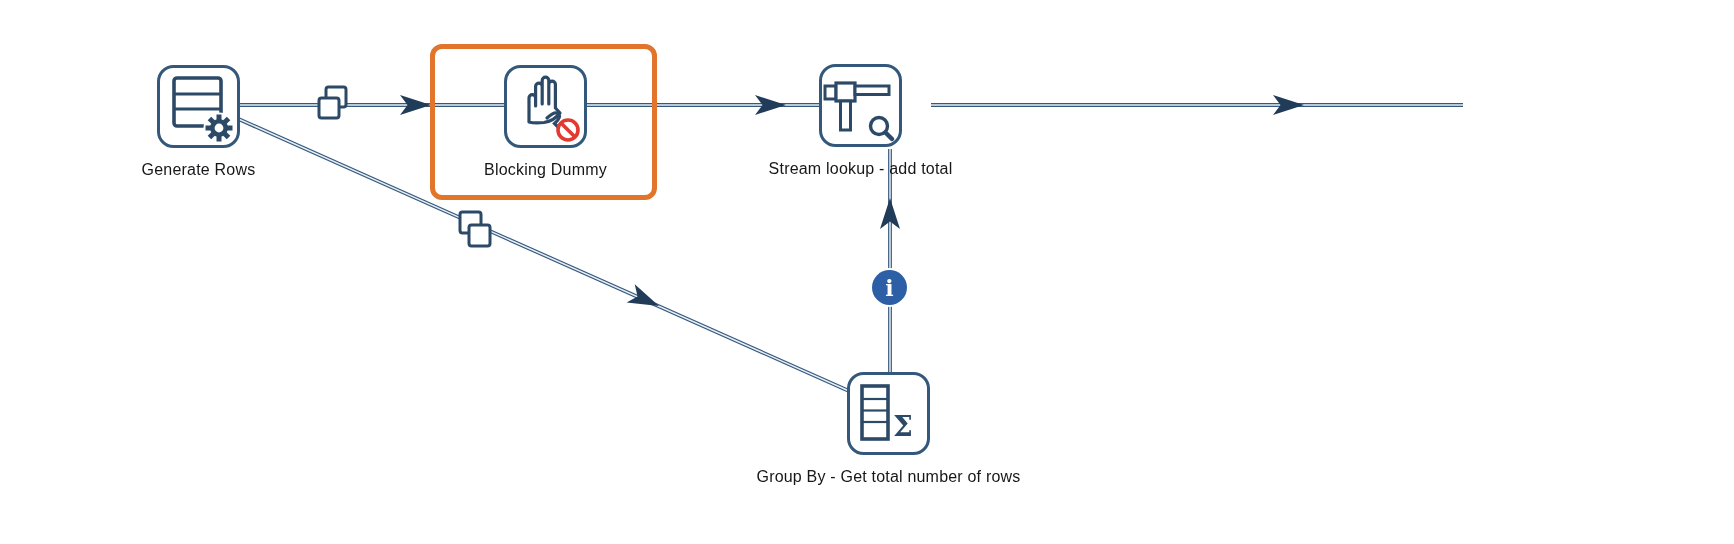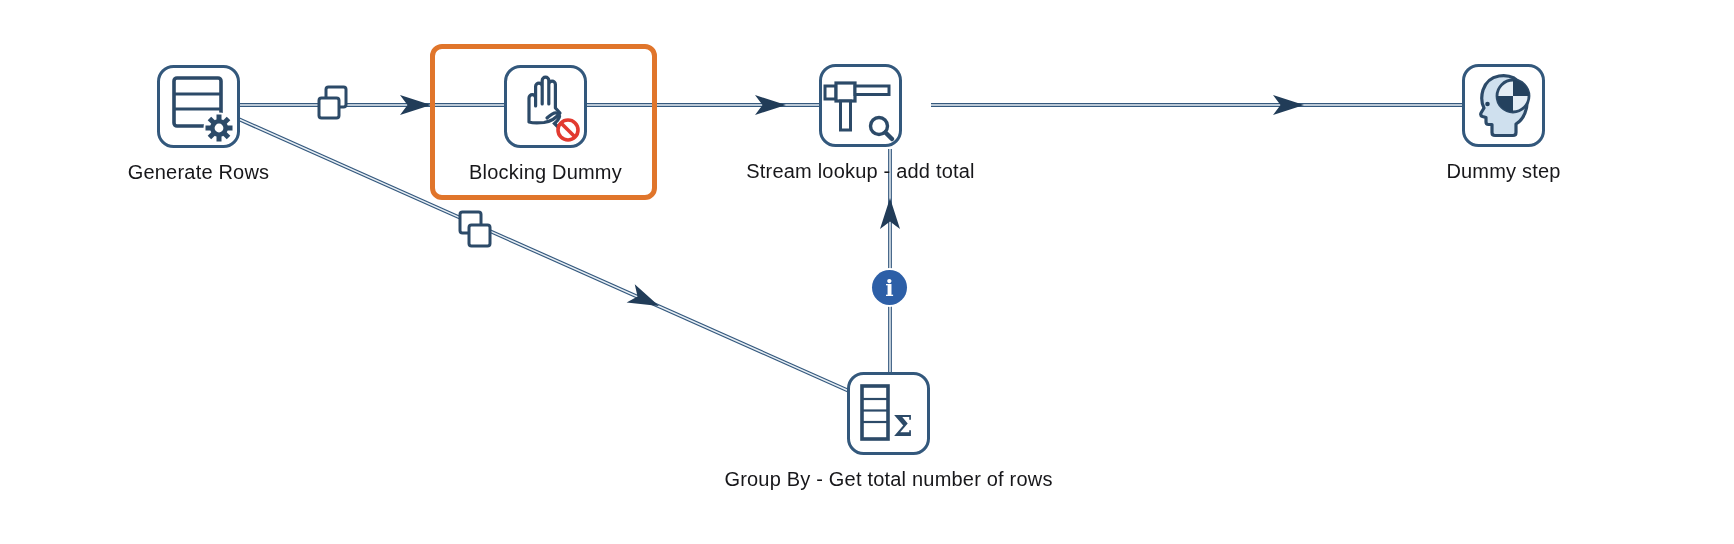--- a/index.html
+++ b/index.html
@@ -8,21 +8,21 @@
     font-family:"Liberation Sans",sans-serif;
   }
   .hop-svg{position:absolute;left:0;top:0;z-index:1;}
   .hop-dark{stroke:#35597e;stroke-width:3.8;fill:none;}
   .hop-light{stroke:#e8eff5;stroke-width:1.5;fill:none;}
   .arrowhead{fill:#213c58;stroke:none;}
   .step{position:absolute;width:83px;height:83px;z-index:20;cursor:pointer;}
   .step svg.icon{position:absolute;left:0;top:0;width:83px;height:83px;overflow:visible;}
   .step-label{
     position:absolute;top:96px;left:41.5px;transform:translateX(-50%);
-    white-space:nowrap;font-size:20px;letter-spacing:.2px;color:#17171a;z-index:25;
+    white-space:nowrap;font-size:16px;letter-spacing:.2px;color:#17171a;z-index:25;
   }
   .copy-badge{position:absolute;z-index:30;}
   .info-badge{
     position:absolute;left:872px;top:270px;width:35px;height:35px;border-radius:50%;
     background:#2d5fa7;color:#ffffff;display:flex;align-items:center;justify-content:center;
     font-family:"DejaVu Serif",serif;font-weight:bold;font-size:22px;line-height:1;
     box-shadow:0 0 0 2px #ffffff;z-index:30;
   }
   .highlight{
     position:absolute;left:430px;top:44px;width:227px;height:156px;
@@ -111,35 +111,20 @@
         <rect x="21.5" y="37" width="10" height="29" fill="#ffffff" stroke="#2c4a68" stroke-width="3"></rect>
       </g>
       <g>
         <circle cx="60" cy="62" r="8.5" fill="#ffffff" stroke="#2c4a68" stroke-width="3.4"></circle>
         <line x1="66.5" y1="68.5" x2="73" y2="75" stroke="#2c4a68" stroke-width="4.5" stroke-linecap="round"></line>
       </g>
     </svg>
     <div class="step-label">Stream lookup - add total</div>
   </div>
 
-  <div class="step" style="left:1462px;top:64px;">
-    <svg class="icon" viewBox="0 0 83 83">
-      <rect x="1.5" y="1.5" width="80" height="80" rx="15" fill="#ffffff" stroke="#33587c" stroke-width="3"></rect>
-      <g>
-        <path d="M37,12 Q25,14 21,26 Q18,36 22,44 L19,49 Q18,51.5 20.5,52.5 L24,53.5 L24,58 Q24,60.5 26.5,60.5 L30,60.5 L30,68.5 Q30,71.5 33,71.5 L51,71.5 Q54,71.5 54,68.5 L54,60 Q62,55 64.5,44 Q67.5,24 52,14 Q45,10.5 37,12 Z" fill="#cfe0ee" stroke="#2c4a68" stroke-width="3.2" stroke-linejoin="round"></path>
-        <circle cx="25.5" cy="40" r="2.3" fill="#24415e"></circle>
-      </g>
-      <g>
-        <circle cx="51" cy="32" r="16" fill="#e4edf5" stroke="#2c4a68" stroke-width="2.8"></circle>
-        <path d="M51,32 L51,16 A16,16 0 0 1 67,32 Z" fill="#24415e"></path>
-        <path d="M51,32 L51,48 A16,16 0 0 1 35,32 Z" fill="#24415e"></path>
-      </g>
-    </svg>
-    <div class="step-label">Dummy step</div>
-  </div>
 
   <div class="step" style="left:847px;top:372px;">
     <svg class="icon" viewBox="0 0 83 83">
       <rect x="1.5" y="1.5" width="80" height="80" rx="15" fill="#ffffff" stroke="#33587c" stroke-width="3"></rect>
       <g>
         <rect x="15" y="14" width="26" height="53" fill="#ffffff" stroke="#2c4a68" stroke-width="3.6"></rect>
         <line x1="15" y1="27" x2="41" y2="27" stroke="#2c4a68" stroke-width="2.2"></line>
         <line x1="15" y1="38.5" x2="41" y2="38.5" stroke="#2c4a68" stroke-width="2.2"></line>
         <line x1="15" y1="50" x2="41" y2="50" stroke="#2c4a68" stroke-width="2.2"></line>
       </g>

